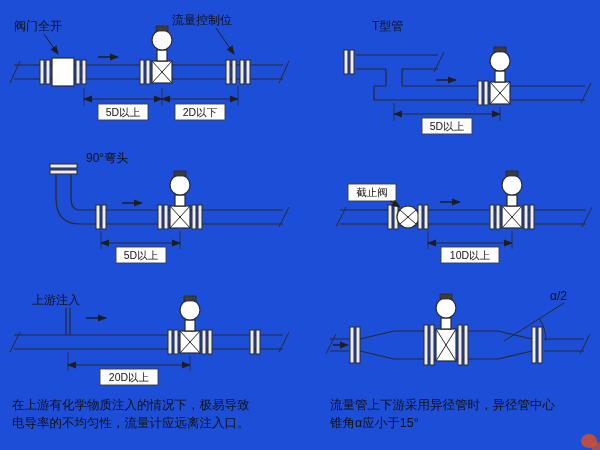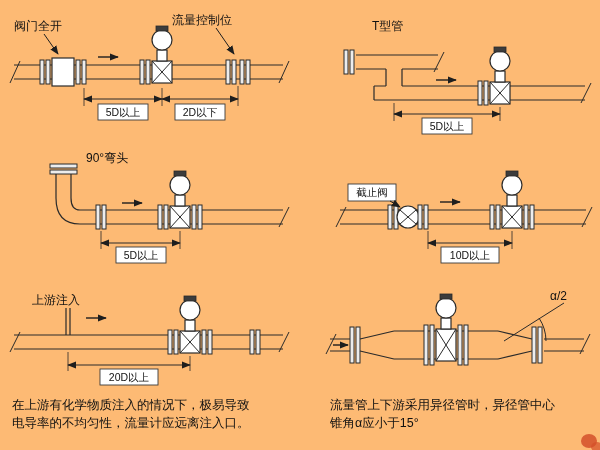--- a/index.html
+++ b/index.html
@@ -1,17 +1,17 @@
 <!DOCTYPE html>
 <html><head>
 <meta charset="utf-8">
 <style>
   * { margin:0; padding:0; box-sizing:border-box; }
   html,body { width:600px; height:450px; background:#fff; font-family:"Liberation Sans",sans-serif; }
-  .canvas { position:relative; width:600px; height:450px; background:#fdba74; overflow:hidden; }
+  .canvas { position:relative; width:600px; height:450px; background:#1d4ed8; overflow:hidden; }
   svg { display:block; }
   .pipe { stroke:#2a2a2a; stroke-width:1.2; fill:none; }
   .thin { stroke:#2a2a2a; stroke-width:1; fill:none; }
   .bar  { fill:#ededed; stroke:#2a2a2a; stroke-width:1; }
   .comp { fill:#ffffff; stroke:#2a2a2a; stroke-width:1.2; }
   .cap  { fill:#3c3c3c; stroke:#2a2a2a; stroke-width:0.8; }
   .flow { stroke:#1e1e1e; stroke-width:1.4; fill:none; }
   .lead { stroke:#1e1e1e; stroke-width:1; fill:none; }
   .dim  { stroke:#2a2a2a; stroke-width:1; fill:none; }
   .ext  { stroke:#2a2a2a; stroke-width:0.8; fill:none; }

